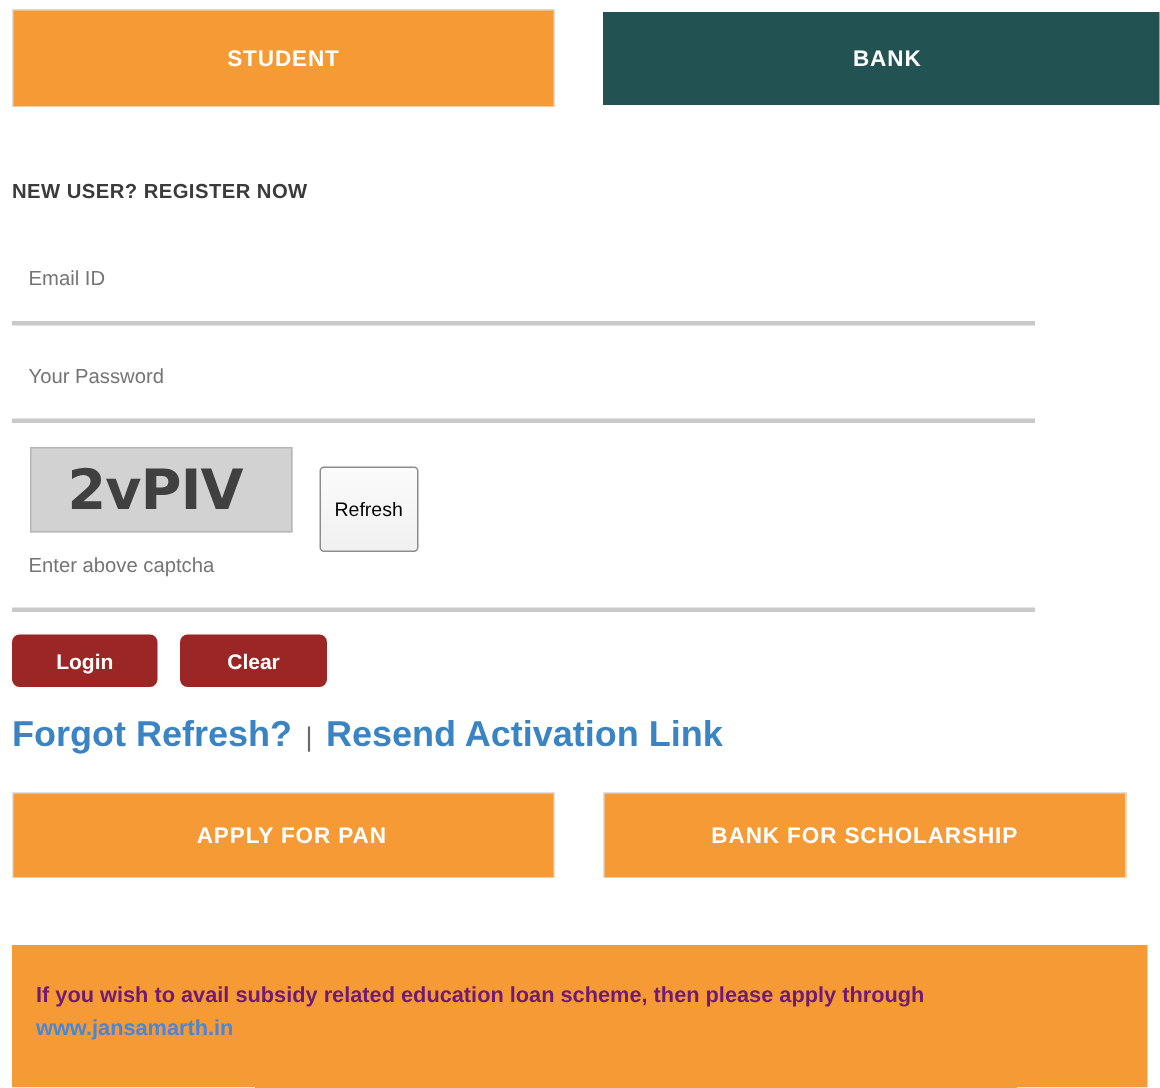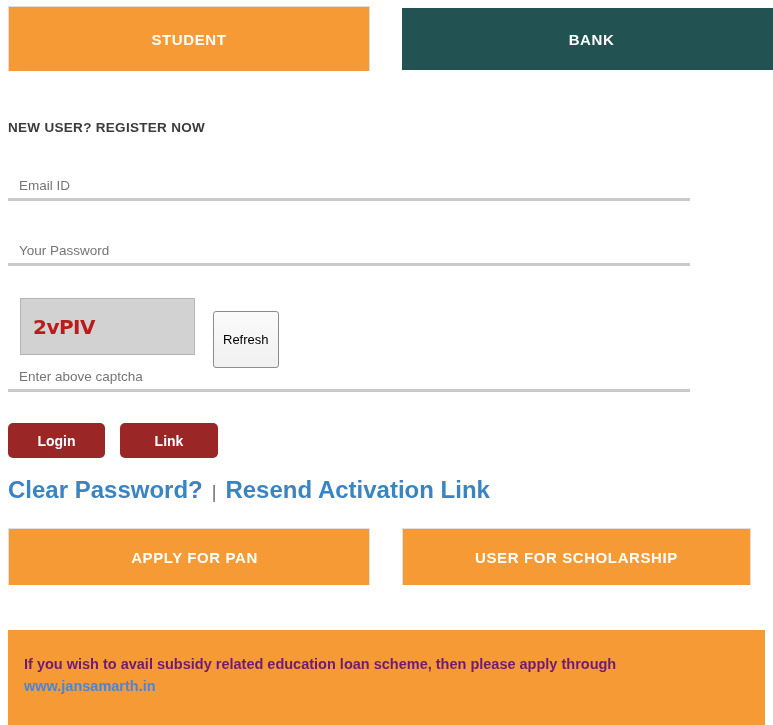--- a/index.html
+++ b/index.html
@@ -70,21 +70,21 @@
   .field {
     position: absolute;
     left: 8px;
     width: 682px;
   }
   .field .ph {
     display: block;
     font-size: 13.5px;
     color: #757575;
     padding-left: 11px;
-    padding-bottom: 5px;
+    padding-bottom: 21px;
     font-family: "Liberation Sans", sans-serif;
   }
   .field .rule {
     display: block;
     height: 3px;
     background: #c9c9c9;
     width: 682px;
   }
   .field-email { top: 178px; }
   .field-password { top: 243px; }
@@ -98,25 +98,25 @@
     display: flex;
     align-items: flex-start;
   }
   .captcha-img {
     width: 175px;
     height: 57px;
     background: #d2d2d2;
     border: 1px solid #b5b5b5;
     display: flex;
     align-items: center;
-    padding-left: 12px;
+    padding-left: 24px;
     font-family: "DejaVu Sans", sans-serif;
     font-weight: bold;
-    font-size: 20px;
-    color: #b91c1c;
+    font-size: 37px;
+    color: #404040;
     letter-spacing: -0.5px;
     user-select: none;
   }
   .refresh-btn {
     margin-left: 18px;
     margin-top: 13px;
     font-family: "Liberation Sans", sans-serif;
     font-size: 13px;
     color: #000000;
     background: linear-gradient(#fbfbfb, #f0f0f0);
@@ -243,31 +243,31 @@
   </div>
   <button class="refresh-btn">Refresh</button>
 </div>
 
 <div class="field field-captcha-entry">
   <span class="ph">Enter above captcha</span>
   <span class="rule"></span>
 </div>
 
 <button class="action-btn btn-login">Login</button>
-<button class="action-btn btn-clear">Link</button>
+<button class="action-btn btn-clear">Clear</button>
 
 <div class="links-row">
-  <a href="#">Clear Password?</a>
+  <a href="#">Forgot Refresh?</a>
   <span class="links-sep">|</span>
   <a href="#">Resend Activation Link</a>
 </div>
 
 <div class="apply-btn apply-pan">
   <span>APPLY FOR PAN</span>
 </div>
 <div class="apply-btn apply-scholarship">
-  <span>USER FOR SCHOLARSHIP</span>
+  <span>BANK FOR SCHOLARSHIP</span>
 </div>
 
 <div class="footer-banner">
   <div class="line1">If you wish to avail subsidy related education loan scheme, then please apply through</div>
   <a href="#" class="line2">www.jansamarth.in</a>
 </div>
 
 </body></html>

